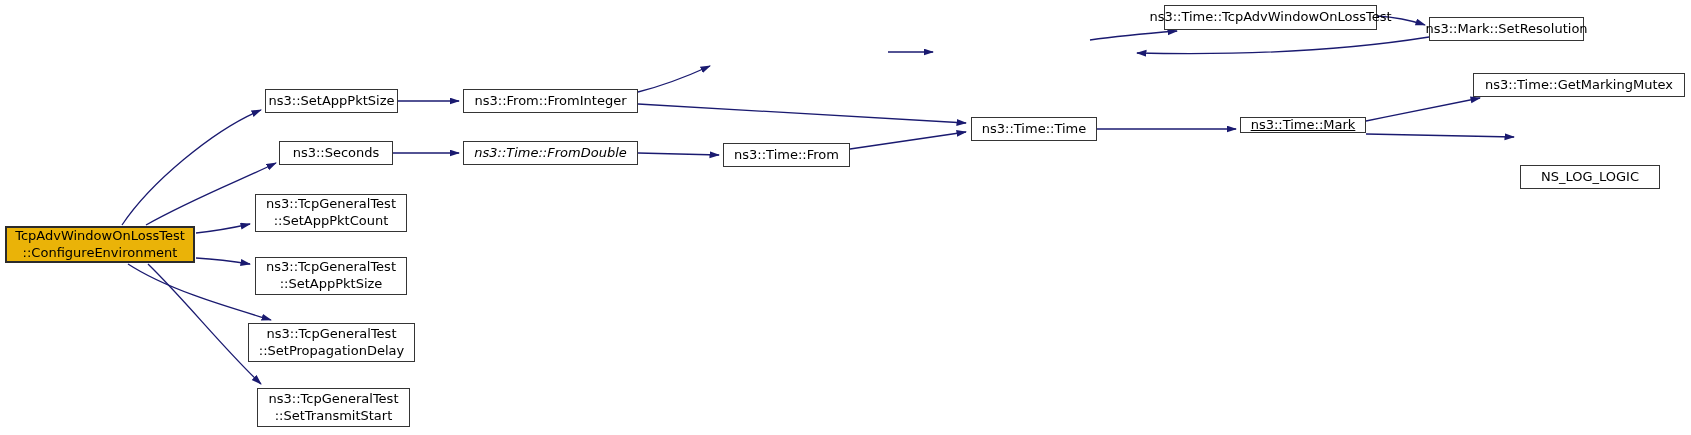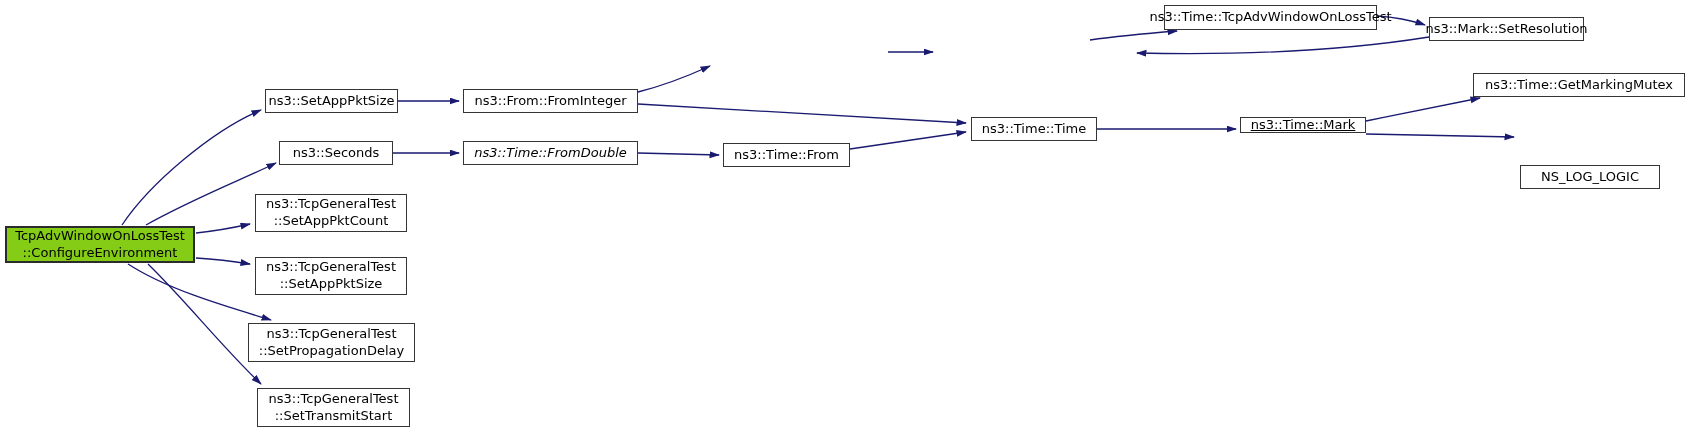--- a/index.html
+++ b/index.html
@@ -21,21 +21,21 @@
     line-height:1.3;
     display:flex;
     align-items:center;
     justify-content:center;
     text-align:center;
     white-space:pre-line;
     padding:0 4px;
     cursor:pointer;
   }
   .node.root{
-    background:#84cc16;
+    background:#eab308;
     border:2px solid #2b2b2b;
     cursor:default;
   }
   path.edge{stroke:#1a1a70;stroke-width:1.3;fill:none;}
 </style>
 </head>
 <body>
 
 <div id="canvas">
 

